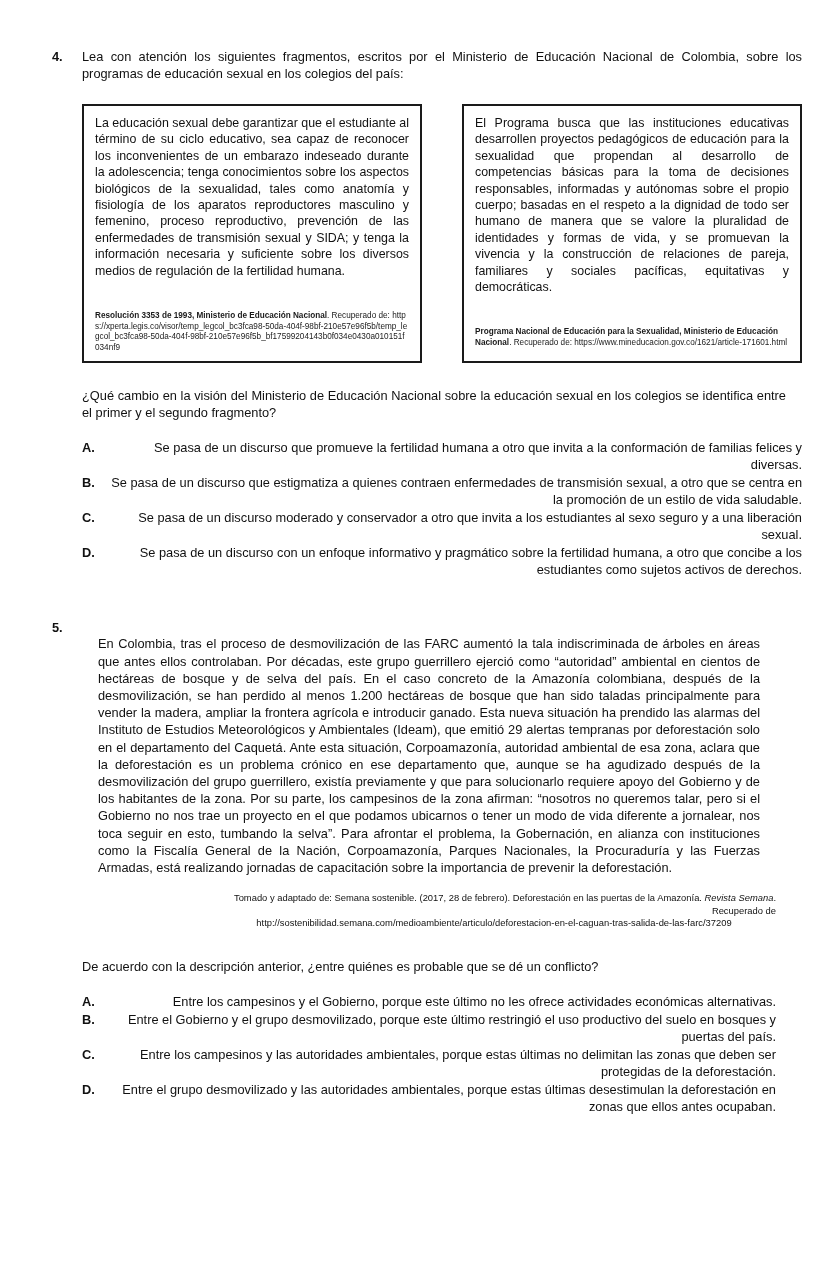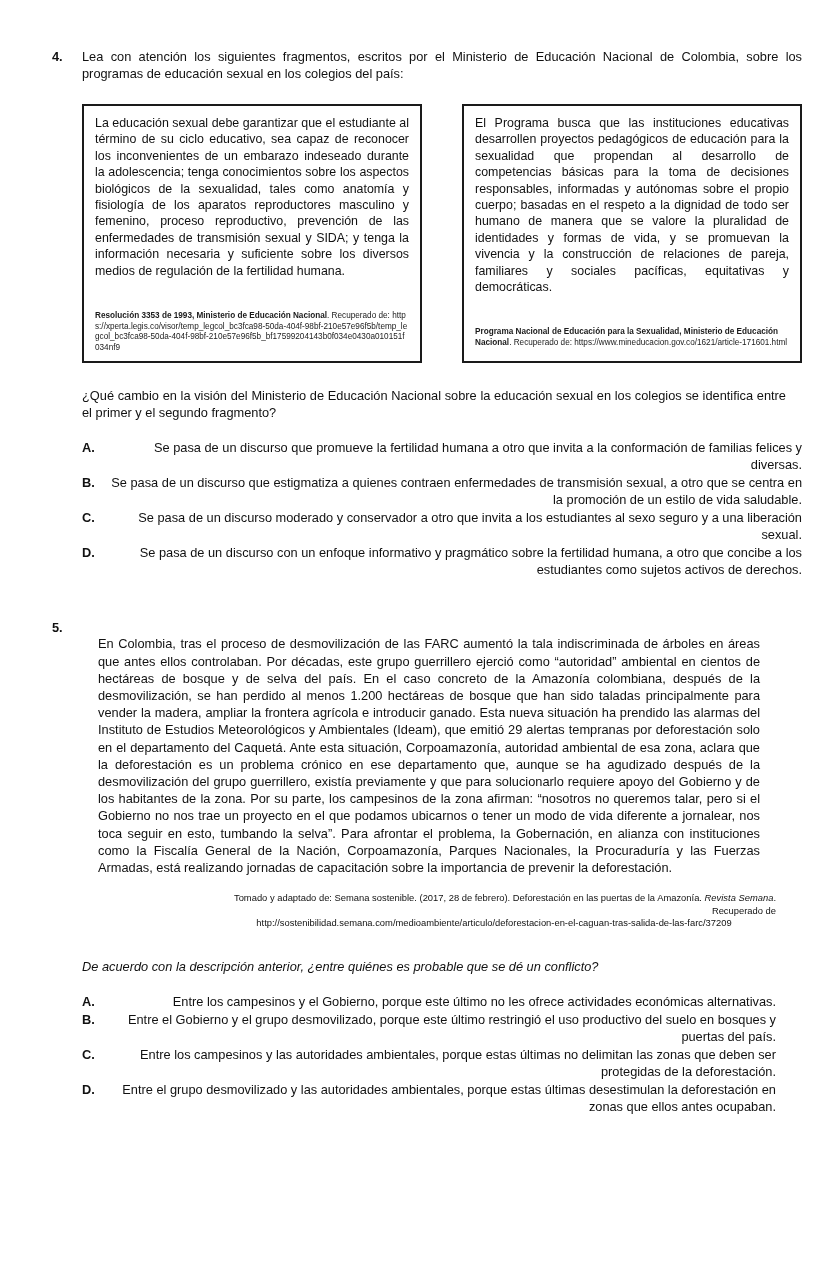--- a/index.html
+++ b/index.html
@@ -137,21 +137,21 @@
   .source .src-ital {
     font-style: italic;
   }
   .source .src-url {
     display: block;
     text-align: center;
     word-break: break-all;
   }
 
   .block-gap-q5 { margin-top: 40px; }
-  .gap-after-source { margin-top: 28px; font-style: italic; }
+  .gap-after-source { margin-top: 28px; }
 </style>
 </head>
 <body>
 
 <div class="page">
 
   <section class="question">
     <div class="q-num">4.</div>
     <div class="q-body">
 

